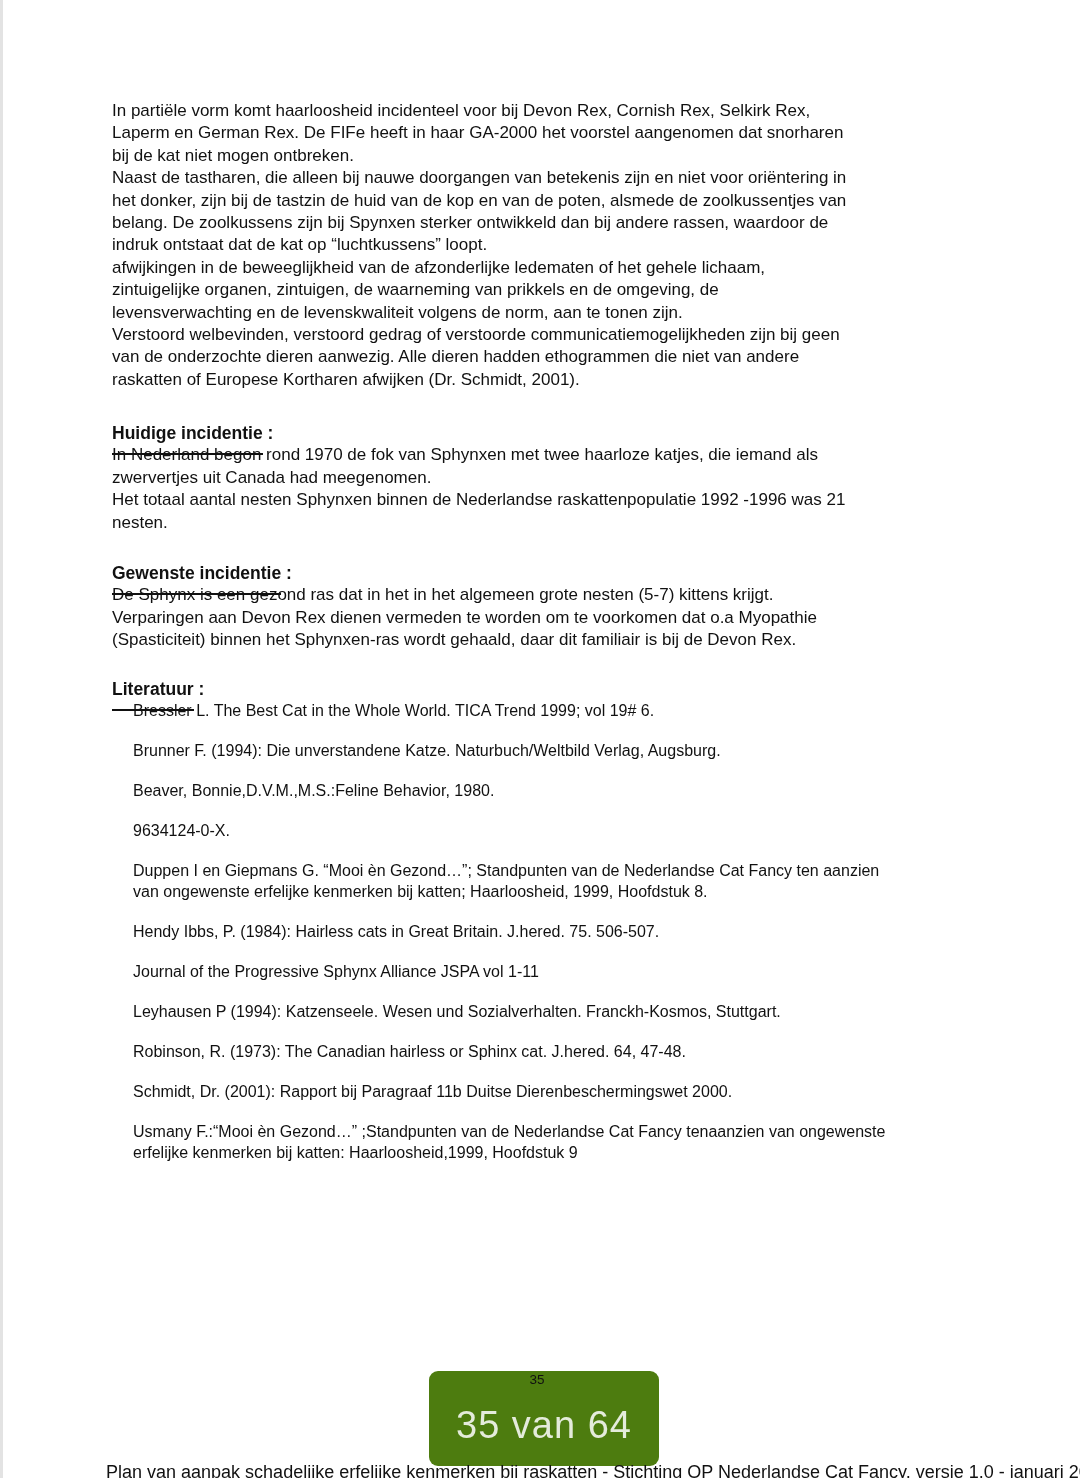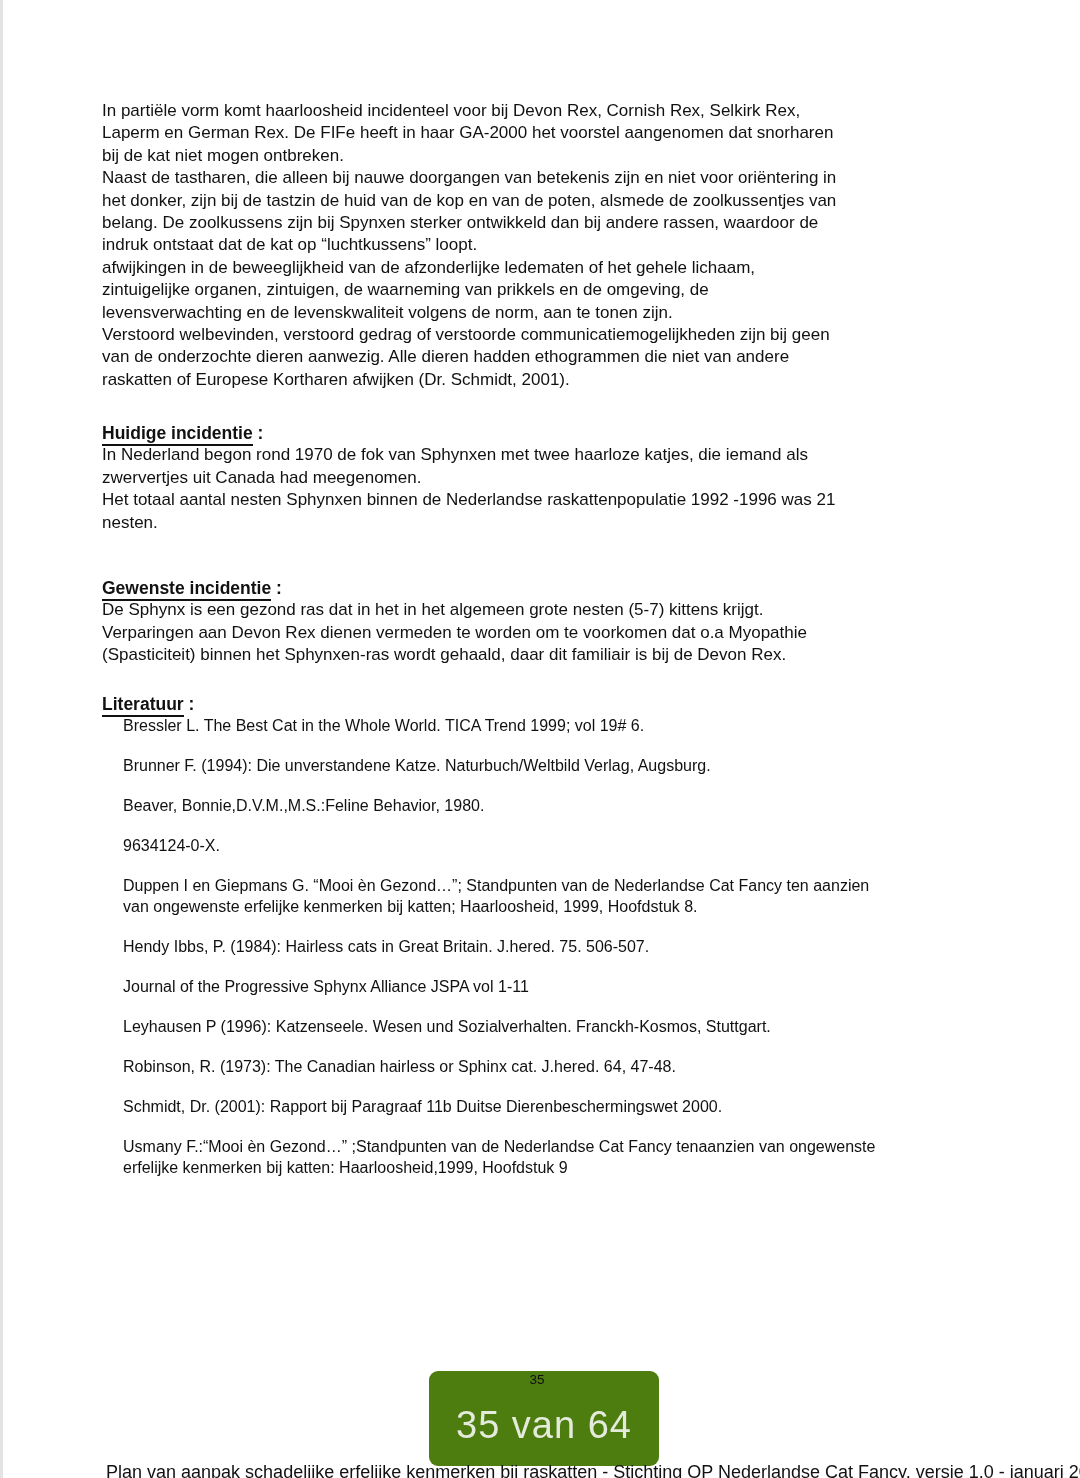--- a/index.html
+++ b/index.html
@@ -11,39 +11,39 @@
     overflow:hidden;
   }
   .page{
     position:absolute;inset:0;
     background:#ffffff;
     border-left:3px solid #e3e3e3;
     box-sizing:border-box;
   }
   .content{
     position:absolute;
-    left:99px;top:100px;
+    left:109px;top:100px;
     width:870px;
   }
   .line{
     font-size:17px;
     height:22.4px;line-height:22.4px;
     white-space:nowrap;
   }
   .section-heading{
-    margin-top:43px;
+    margin-top:28px;
     font-size:17.5px;
     font-weight:bold;
     height:22.4px;line-height:22.4px;
   }
   .section-heading.first{margin-top:31px;}
   .section-heading.lit{margin-top:26px;}
   .hd-underline{
     border-bottom:2px solid #111;
-    padding-bottom:1px;
+    padding-bottom:10px;
   }
   .refs{margin-top:0.5px;}
   .ref{margin-bottom:19px;}
   .rline{
     font-size:16px;
     height:21px;line-height:21px;
     white-space:nowrap;
     margin-left:21px;
   }
   .footer-num{
@@ -135,21 +135,21 @@
         <div class="rline">Duppen I en Giepmans G. “Mooi èn Gezond…”; Standpunten van de Nederlandse Cat Fancy ten aanzien</div>
         <div class="rline">van ongewenste erfelijke kenmerken bij katten; Haarloosheid, 1999, Hoofdstuk 8.</div>
       </div>
       <div class="ref">
         <div class="rline">Hendy Ibbs, P. (1984): Hairless cats in Great Britain. J.hered. 75. 506-507.</div>
       </div>
       <div class="ref">
         <div class="rline">Journal of the Progressive Sphynx Alliance JSPA vol 1-11</div>
       </div>
       <div class="ref">
-        <div class="rline">Leyhausen P (1996): Katzenseele. Wesen und Sozialverhalten. Franckh-Kosmos, Stuttgart.</div>
+        <div class="rline">Leyhausen P (1994): Katzenseele. Wesen und Sozialverhalten. Franckh-Kosmos, Stuttgart.</div>
       </div>
       <div class="ref">
         <div class="rline">Robinson, R. (1973): The Canadian hairless or Sphinx cat. J.hered. 64, 47-48.</div>
       </div>
       <div class="ref">
         <div class="rline">Schmidt, Dr. (2001): Rapport bij Paragraaf 11b Duitse Dierenbeschermingswet 2000.</div>
       </div>
       <div class="ref">
         <div class="rline">Usmany F.:“Mooi èn Gezond…” ;Standpunten van de Nederlandse Cat Fancy tenaanzien van ongewenste</div>
         <div class="rline">erfelijke kenmerken bij katten: Haarloosheid,1999, Hoofdstuk 9</div>

